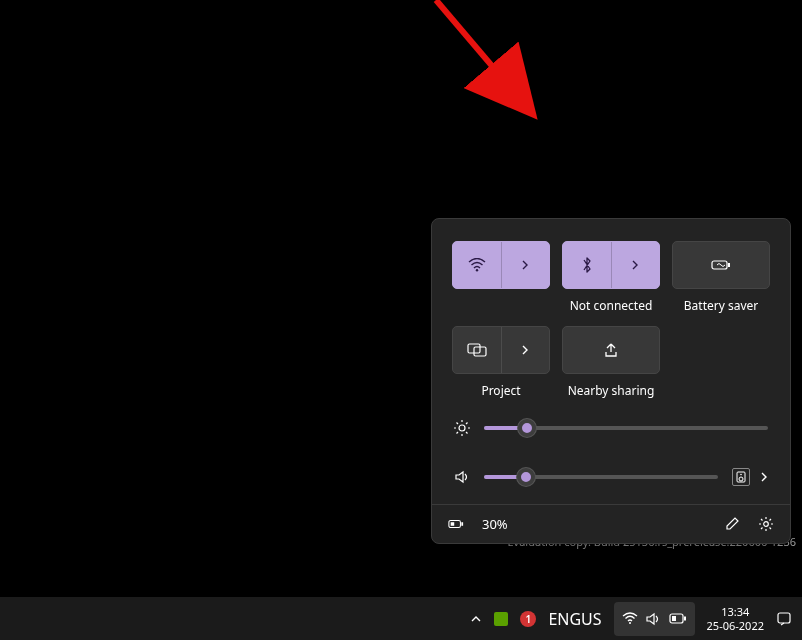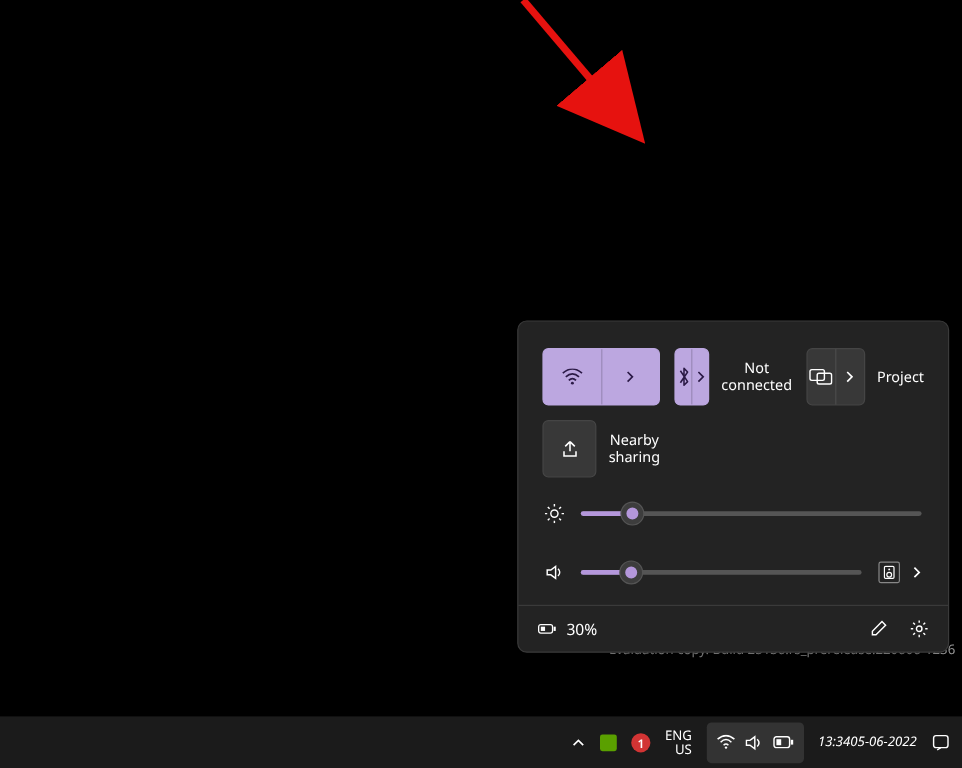--- a/index.html
+++ b/index.html
@@ -2,53 +2,53 @@
 <html><head>
 <meta charset="utf-8">
 <style>
   html,body{margin:0;padding:0;width:802px;height:640px;background:#000;font-family:"Segoe UI",system-ui,sans-serif;overflow:hidden;-webkit-font-smoothing:antialiased;}
   *{box-sizing:border-box;}
   
   .desktop{position:absolute;inset:0 0 43px 0;background:#000;}
   
   .panel{position:absolute;right:11px;bottom:53px;width:360px;background:#232323;border:1px solid #3a3a3a;border-radius:8px;box-shadow:0 8px 30px rgba(0,0,0,.6);padding:0;}
   .tiles{display:grid;grid-template-columns:repeat(3,1fr);gap:12px 12px;padding:22px 20px 18px 20px;}
-  .tile{display:flex;flex-direction:row;align-items:center;gap:10px;}
+  .tile{display:flex;flex-direction:column;align-items:center;gap:10px;}
   .btn{width:100%;height:48px;border-radius:5px;display:flex;align-items:center;justify-content:center;background:#383838;border:1px solid #454545;color:#fff;position:relative;}
   .btn.active{background:#bca7e0;color:#2b1a46;border-color:#bca7e0;}
   .btn.split{display:flex;padding:0;}
   .btn.split .half{flex:1;display:flex;align-items:center;justify-content:center;height:100%;}
   .btn.split .div{width:1px;height:100%;background:rgba(0,0,0,.15);}
   .btn.active.split .div{background:rgba(0,0,0,.18);}
   .tile-label{font-size:12px;color:#fff;text-align:center;line-height:1.2;}
   
   .sliders{padding:4px 22px 18px 22px;display:flex;flex-direction:column;gap:32px;}
   .slider-row{display:flex;align-items:center;gap:14px;color:#fff;}
   .slider-row .icon{width:16px;display:flex;justify-content:center;}
   .track{position:relative;flex:1;height:4px;background:#555;border-radius:2px;}
   .fill{position:absolute;left:0;top:0;height:100%;background:#b497db;border-radius:2px;}
   .thumb{position:absolute;top:50%;width:18px;height:18px;border-radius:50%;background:#b497db;border:4px solid #3d3d3d;transform:translate(-50%,-50%);box-shadow:0 0 0 1px #555;}
   .slider-right{display:flex;align-items:center;gap:10px;color:#fff;}
   .outbtn{width:18px;height:18px;border:1px solid #888;border-radius:2px;display:flex;align-items:center;justify-content:center;font-size:10px;}
   
   .pfoot{display:flex;align-items:center;justify-content:space-between;border-top:1px solid #3a3a3a;padding:10px 16px;color:#fff;font-size:13px;}
-  .pfoot .left{display:flex;align-items:center;gap:8px;}
+  .pfoot .left{display:flex;align-items:center;gap:18px;}
   .pfoot .right{display:flex;align-items:center;gap:18px;}
   .smallic{width:16px;height:16px;display:inline-flex;align-items:center;justify-content:center;}
   
   .evaltxt{position:absolute;right:6px;bottom:48px;color:#bfbfbf;font-size:11px;white-space:nowrap;}
   
   .arrow{position:absolute;left:430px;top:-6px;pointer-events:none;}
   
   .taskbar{position:absolute;left:0;right:0;bottom:0;height:43px;background:#1b1b1b;display:flex;align-items:center;color:#fff;font-size:12px;}
   .taskbar .flex{flex:1;}
   .tray{display:flex;align-items:center;gap:12px;padding:0 10px;height:100%;}
   .tray .cluster{display:flex;align-items:center;gap:8px;height:34px;padding:0 8px;border-radius:4px;}
-  .tray .lang{display:flex;flex-direction:column;align-items:flex-end;line-height:1;font-size:11px;}
-  .tray .dt{display:flex;flex-direction:row;align-items:flex-start;line-height:1.2;font-size:11px;font-style:italic;}
+  .tray .lang{display:flex;flex-direction:row;align-items:flex-end;line-height:1;font-size:16px;}
+  .tray .dt{display:flex;flex-direction:column;align-items:center;line-height:1.2;font-size:11px;}
   .badge-red{width:16px;height:16px;border-radius:50%;background:#d23434;color:#fff;font-size:10px;display:flex;align-items:center;justify-content:center;font-weight:600;}
   .nv{width:14px;height:14px;background:#5aa000;border-radius:2px;}
   svg{display:block;}
 </style>
 </head>
 <body>
 
 <div class="desktop">
 
   <svg class="arrow" width="120" height="130">
@@ -96,20 +96,30 @@
           <div class="half">
             <svg width="10" height="10" viewBox="0 0 10 10">
                 <path d="M3 1 L7 5 L3 9" fill="none" stroke="currentColor" stroke-width="1.4"></path>
               </svg>
           </div>
         </div>
         <div class="tile-label">Not connected</div>
       </div>
 
 
+      <div class="tile">
+        <div class="btn">
+          <svg width="20" height="14" viewBox="0 0 20 14">
+              <rect x="1" y="3" width="15" height="8" rx="2" fill="none" stroke="currentColor" stroke-width="1.2"></rect>
+              <rect x="17" y="5" width="2" height="4" fill="currentColor"></rect>
+              <path d="M6 7 Q8 4 10 7 Q12 10 14 7" fill="none" stroke="currentColor" stroke-width="1"></path>
+            </svg>
+        </div>
+        <div class="tile-label">Battery saver</div>
+      </div>
 
       <div class="tile">
         <div class="btn split">
           <div class="half">
             <svg width="20" height="14" viewBox="0 0 20 14">
                 <rect x="1" y="1" width="12" height="9" rx="1.5" fill="none" stroke="currentColor" stroke-width="1.2"></rect>
                 <rect x="7" y="4" width="12" height="9" rx="1.5" fill="none" stroke="currentColor" stroke-width="1.2"></rect>
               </svg>
           </div>
           <div class="div" style="background:rgba(255,255,255,.1)"></div>
@@ -242,21 +252,21 @@
       <span>
         <svg width="18" height="11" viewBox="0 0 18 11">
             <rect x="1" y="1" width="13" height="9" rx="2" fill="none" stroke="#fff" stroke-width="1.2"></rect>
             <rect x="15" y="3.5" width="2" height="4" fill="#fff"></rect>
             <rect x="3" y="3" width="4" height="5" fill="#fff"></rect>
           </svg>
       </span>
     </div>
     <div class="dt">
       <span>13:34</span>
-      <span>05-06-2022</span>
+      <span>25-06-2022</span>
     </div>
     <span>
       <svg width="16" height="16" viewBox="0 0 16 16">
           <rect x="2" y="2" width="12" height="10" rx="2" fill="none" stroke="#fff" stroke-width="1.2"></rect>
           <path d="M5 14 L8 12" stroke="#fff" stroke-width="1.2"></path>
         </svg>
     </span>
   </div>
 </div>
 

